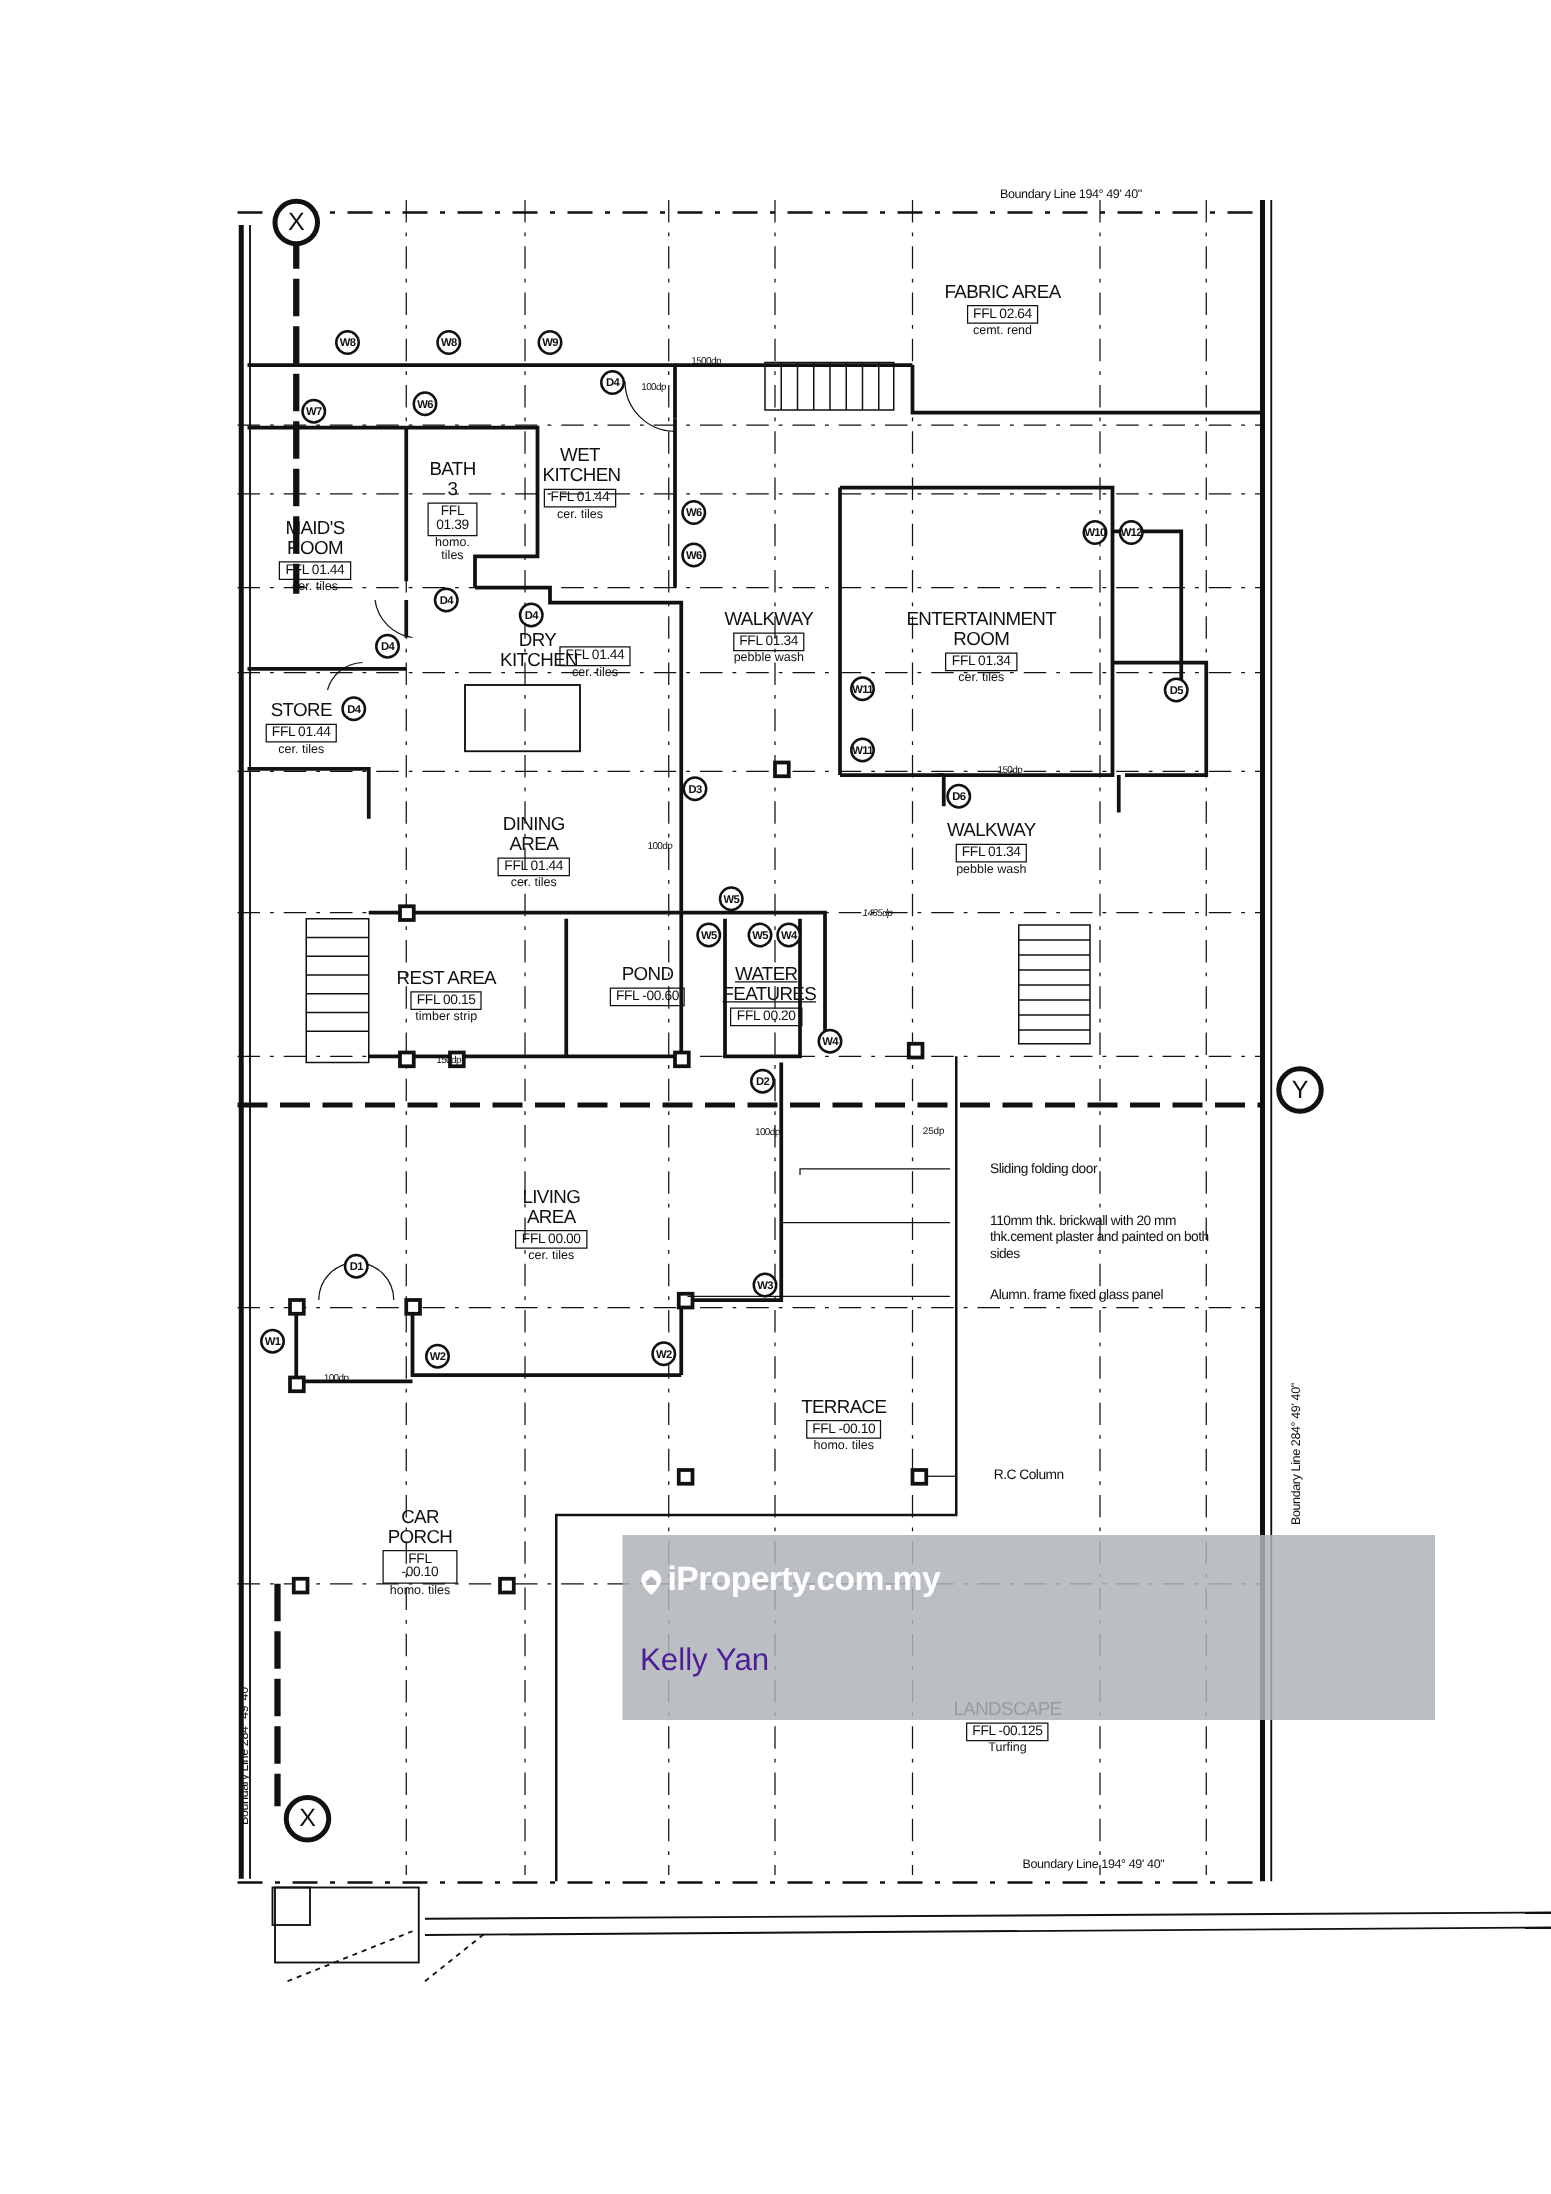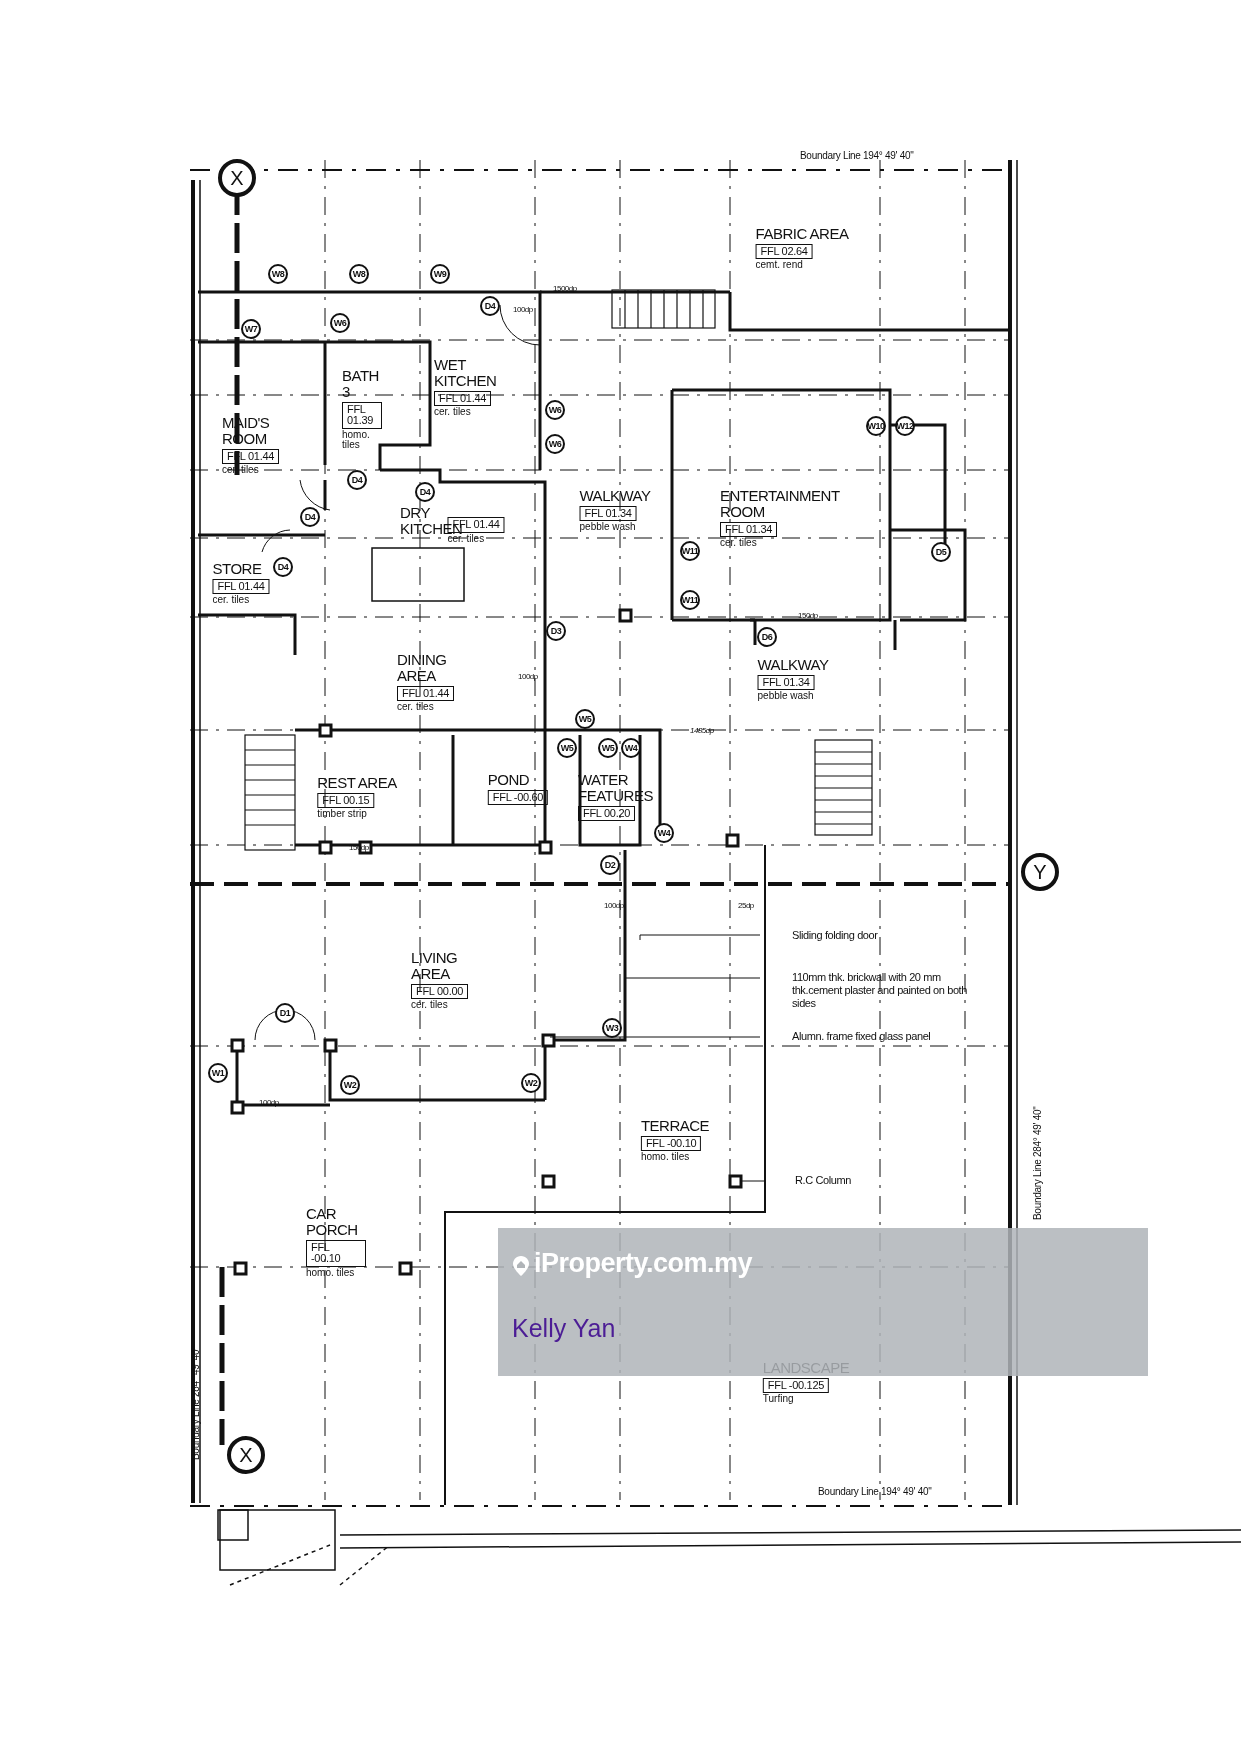--- a/index.html
+++ b/index.html
@@ -1,18 +1,18 @@
 <!DOCTYPE html>
 <html><head>
 <meta charset="utf-8">
 <style>
   html,body{margin:0;padding:0;background:#fff;}
   body{width:1241px;height:1755px;position:relative;overflow:hidden;font-family:"Liberation Sans",sans-serif;color:#111;}
   #plan{position:absolute;left:0;top:0;width:1241px;height:1755px;}
-  .room{position:absolute;line-height:1.05;transform:translateX(-50%);white-space:nowrap;}
+  .room{position:absolute;text-align:center;line-height:1.05;transform:translateX(-50%);white-space:nowrap;}
   .room .nm{font-size:15px;letter-spacing:-0.5px;display:block;}
   .room .ffl{display:inline-block;border:1.5px solid #111;font-size:11px;padding:1px 4px;margin-top:2px;letter-spacing:-0.3px;}
   .room .fin{display:block;font-size:10px;margin-top:1px;}
   .note{position:absolute;font-size:11px;letter-spacing:-0.4px;line-height:1.2;white-space:nowrap;}
   .note.wrap{white-space:normal;width:200px;}
   .tag{position:absolute;width:20px;height:20px;border:2px solid #111;border-radius:50%;font-size:9px;font-weight:bold;display:flex;align-items:center;justify-content:center;background:#fff;box-sizing:border-box;transform:translate(-50%,-50%);letter-spacing:-0.5px;}
   .bnd{position:absolute;font-size:10px;letter-spacing:-0.3px;white-space:nowrap;}
   .bnd.vert{transform-origin:left top;transform:rotate(-90deg);}
   .grid-bubble{position:absolute;width:38px;height:38px;border:4px solid #111;border-radius:50%;background:#fff;display:flex;align-items:center;justify-content:center;font-size:20px;box-sizing:border-box;transform:translate(-50%,-50%);}
   .dim{position:absolute;font-size:8px;letter-spacing:-0.5px;white-space:nowrap;}
@@ -188,37 +188,37 @@
     <span class="nm">DRY KITCHEN</span>
   </div>
 <div class="room" style="left:476px;top:515px;"><span class="ffl">FFL 01.44</span><span class="fin">cer. tiles</span></div>
 <div class="room" style="left:241px;top:561px;"><span class="nm">STORE</span><span class="ffl">FFL 01.44</span><span class="fin">cer. tiles</span></div>
 <div class="room" style="left:615px;top:488px;"><span class="nm">WALKWAY</span><span class="ffl">FFL 01.34</span><span class="fin">pebble wash</span></div>
 <div class="room" style="left:785px;top:488px;width:130px;white-space:normal;"><span class="nm">ENTERTAINMENT ROOM</span><span class="ffl">FFL 01.34</span><span class="fin">cer. tiles</span></div>
 <div class="room" style="left:793px;top:657px;"><span class="nm">WALKWAY</span><span class="ffl">FFL 01.34</span><span class="fin">pebble wash</span></div>
 <div class="room" style="left:427px;top:652px;width:60px;white-space:normal;"><span class="nm">DINING AREA</span><span class="ffl">FFL 01.44</span><span class="fin">cer. tiles</span></div>
 <div class="room" style="left:357px;top:775px;"><span class="nm">REST AREA</span><span class="ffl">FFL 00.15</span><span class="fin">timber strip</span></div>
 <div class="room" style="left:518px;top:772px;"><span class="nm">POND</span><span class="ffl">FFL -00.60</span></div>
-<div class="room" style="left:613px;top:772px;width:70px;white-space:normal;"><span class="nm">WATER FEATURES</span><span class="ffl">FFL 00.20</span></div>
+<div class="room" style="left:613px;top:772px;width:70px;white-space:normal;text-decoration:underline;"><span class="nm">WATER FEATURES</span><span class="ffl">FFL 00.20</span></div>
 <div class="room" style="left:441px;top:950px;width:60px;white-space:normal;"><span class="nm">LIVING AREA</span><span class="ffl">FFL 00.00</span><span class="fin">cer. tiles</span></div>
 <div class="room" style="left:675px;top:1118px;"><span class="nm">TERRACE</span><span class="ffl">FFL -00.10</span><span class="fin">homo. tiles</span></div>
 <div class="room" style="left:336px;top:1182px;width:60px;white-space:normal;margin-top:24px;"><span class="nm">CAR PORCH</span><span class="ffl">FFL -00.10</span><span class="fin">homo. tiles</span></div>
 <div class="room" style="left:806px;top:1360px;"><span class="nm">LANDSCAPE</span><span class="ffl">FFL -00.125</span><span class="fin">Turfing</span></div>
 
 <div class="note" style="left:792px;top:929px;">Sliding folding door</div>
 <div class="note wrap" style="left:792px;top:971px;">110mm thk. brickwall with 20 mm thk.cement plaster and painted on both sides</div>
 <div class="note" style="left:792px;top:1030px;">Alumn. frame  fixed glass panel</div>
 <div class="note" style="left:795px;top:1174px;">R.C Column</div>
 
 <div class="dim" style="left:553px;top:284px;">1500dp</div>
 <div class="dim" style="left:513px;top:305px;">100dp</div>
 <div class="dim" style="left:798px;top:611px;">150dp</div>
 <div class="dim" style="left:690px;top:726px;font-style:italic;">1485dp</div>
 <div class="dim" style="left:518px;top:672px;">100dp</div>
-<div class="dim" style="left:738px;top:901px;">25dp</div>
+<div class="dim" style="left:738px;top:901px;font-family:Liberation Mono, monospace;">25dp</div>
 <div class="dim" style="left:604px;top:901px;">100dp</div>
 <div class="dim" style="left:349px;top:843px;">150dp</div>
 <div class="dim" style="left:259px;top:1098px;">100dp</div>
 
 <div class="tag" style="left:278px;top:274px;">W8</div>
 <div class="tag" style="left:359px;top:274px;">W8</div>
 <div class="tag" style="left:440px;top:274px;">W9</div>
 <div class="tag" style="left:251px;top:329px;">W7</div>
 <div class="tag" style="left:340px;top:323px;">W6</div>
 <div class="tag" style="left:490px;top:306px;">D4</div>

